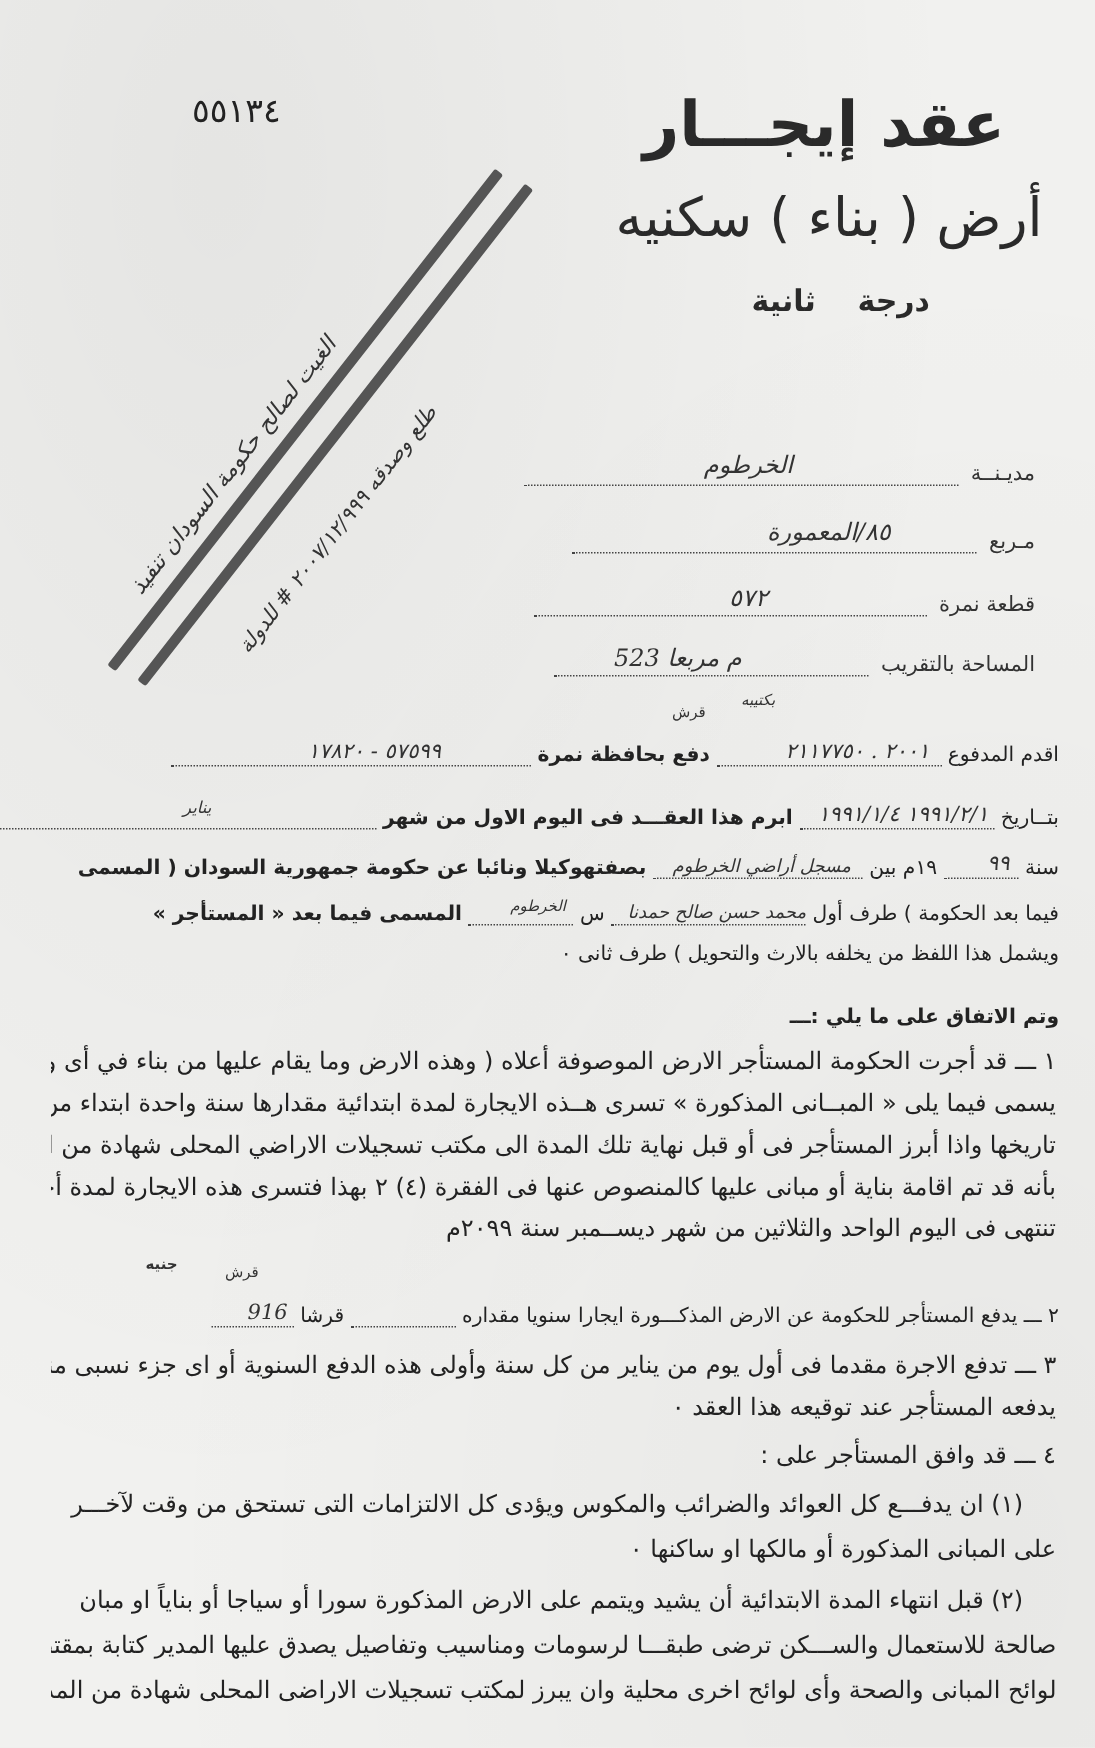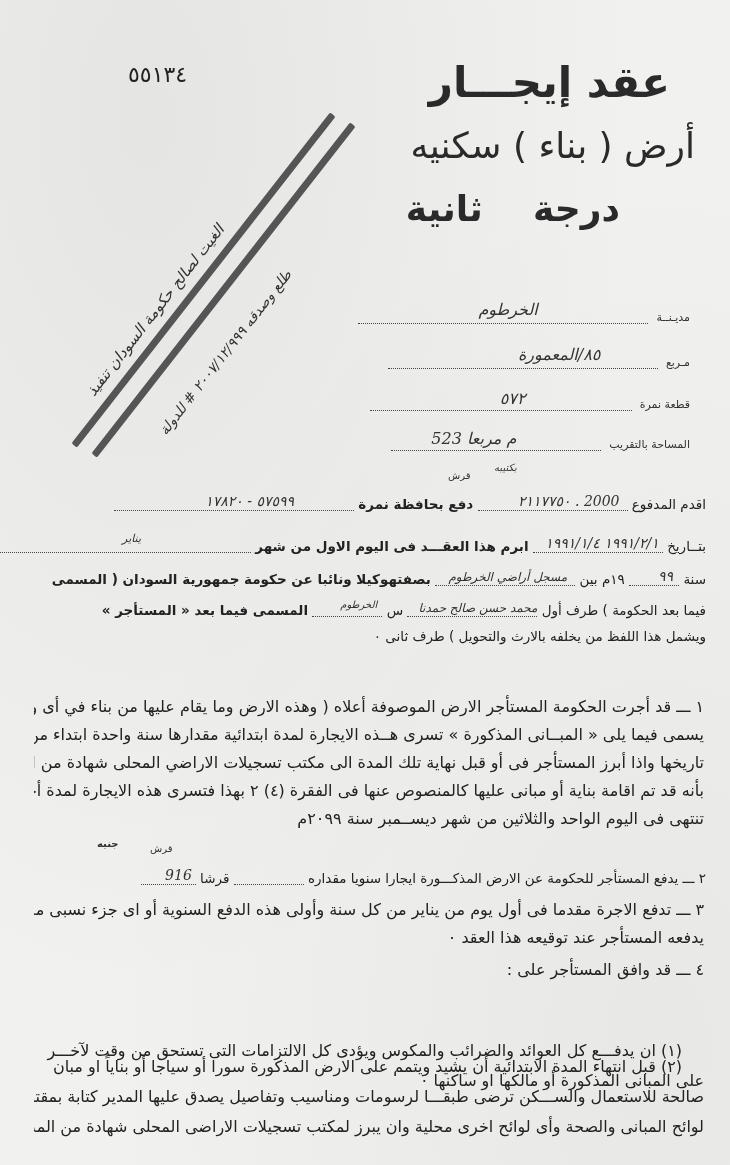--- a/index.html
+++ b/index.html
@@ -18,24 +18,24 @@
     overflow: hidden;
   }
   .abs { position: absolute; }
   .rtl { direction: rtl; unicode-bidi: plaintext; }
   .serial {
     left: 128px; top: 62px; font-size: 22px; letter-spacing: 1px;
     font-family: "DejaVu Sans", sans-serif; color: #222;
   }
   .title1 { right: 60px; top: 58px; font-size: 42px; font-weight: bold; color: #2a2a2a; }
   .title2 { right: 35px; top: 125px; font-size: 36px; color: #2a2a2a; }
-  .title3 { right: 110px; top: 188px; font-size: 36px; font-weight: bold; color: #2a2a2a; }
+  .title3 { right: 110px; top: 188px; font-size: 20px; font-weight: bold; color: #2a2a2a; }
 
   .field-row { position: absolute; right: 40px; display: flex; align-items: flex-end; gap: 8px; }
-  .field-label { font-size: 11px; color: #333; white-space: nowrap; }
+  .field-label { font-size: 14px; color: #333; white-space: nowrap; }
   .dotline {
     border-bottom: 1.5px dotted #444; height: 18px; position: relative;
   }
   .hand {
     font-family: "DejaVu Serif", serif; font-style: italic;
     color: #333; font-size: 16px; position: absolute; bottom: 2px; white-space: nowrap;
   }
 
   .line {
     position: absolute; right: 24px; left: 60px;
@@ -94,21 +94,21 @@
     <div class="dotline" style="width:210px;">
       <span class="hand" style="left:40px; bottom:2px;">523 م مربعا</span>
     </div>
     <span class="field-label rtl">المساحة بالتقريب</span>
   </div>
 
   <div class="abs small-lbl rtl" style="left:448px; top:470px;">قرش</div>
   <div class="abs small-lbl rtl" style="left:494px; top:462px; font-style:italic;">بكتيبه</div>
   <div class="line" style="top:496px;">
     <span>اقدم المدفوع</span>
-    <span class="dots" style="width:150px;"><span class="fill-hand" style="right:8px;">2000 . ٢١١٧٧٥٠</span></span>
+    <span class="dots" style="width:150px;"><span class="fill-hand" style="right:8px;">٢٠٠١ . ٢١١٧٧٥٠</span></span>
     <b>دفع بحافظة نمرة</b>
     <span class="dots" style="width:240px;"><span class="fill-hand" style="right:60px;">٥٧٥٩٩ - ١٧٨٢٠</span></span>
   </div>
 
   <div class="line" style="top:538px;">
     <span>بتــاريخ</span>
     <span class="dots" style="width:130px;"><span class="fill-hand" style="right:4px;">١٩٩١/٢/١  ١٩٩١/١/٤</span></span>
     <b>ابرم هذا العقـــد فى اليوم الاول من شهر</b>
     <span class="dots" style="width:265px;"><span class="fill-hand" style="right:110px; bottom:8px; font-size:11px;">يناير</span></span>
   </div>
@@ -124,20 +124,21 @@
     <span>فيما بعد الحكومة ) طرف أول</span>
     <span class="dots" style="width:130px;"><span class="fill-hand" style="right:0; font-size:12px;">محمد حسن صالح حمدنا</span></span>
     <span>س</span>
     <span class="dots" style="width:70px;"><span class="fill-hand" style="right:5px; bottom:6px; font-size:10px;">الخرطوم</span></span>
     <b>المسمى فيما بعد « المستأجر »</b>
   </div>
   <div class="line" style="top:630px;">
     <span>ويشمل هذا اللفظ من يخلفه بالارث والتحويل ) طرف ثانى ٠</span>
   </div>
 
+  <div class="line" style="top:672px; font-weight:bold;">وتم الاتفاق على ما يلي :ـــ</div>
 
   <div class="para" style="top:693px;">
     <span class="ln">١ ـــ قد أجرت الحكومة المستأجر الارض الموصوفة أعلاه ( وهذه الارض وما يقام عليها من بناء في أى وقت</span>
     <span class="ln">يسمى فيما يلى « المبــانى المذكورة » تسرى هــذه الايجارة لمدة ابتدائية مقدارها سنة واحدة ابتداء من</span>
     <span class="ln">تاريخها واذا أبرز المستأجر فى أو قبل نهاية تلك المدة الى مكتب تسجيلات الاراضي المحلى شهادة من المدير</span>
     <span class="ln">بأنه قد تم اقامة بناية أو مبانى عليها كالمنصوص عنها فى الفقرة (٤) ٢ بهذا فتسرى هذه الايجارة لمدة أخرى</span>
     <span class="ln">تنتهى فى اليوم الواحد والثلاثين من شهر ديســمبر سنة ٢٠٩٩م</span>
   </div>
 
   <div class="abs small-lbl rtl" style="left:97px; top:838px; font-weight:bold;">جنيه</div>
@@ -150,21 +151,21 @@
   </div>
 
   <div class="para" style="top:896px;">
     <span class="ln">٣ ـــ تدفع الاجرة مقدما فى أول يوم  من يناير من كل سنة وأولى هذه الدفع السنوية أو اى جزء نسبى منها</span>
     <span class="ln">يدفعه المستأجر عند توقيعه هذا العقد ٠</span>
   </div>
 
   <div class="para" style="top:956px;">
     <span class="ln">٤ ـــ قد وافق المستأجر على :</span>
   </div>
-  <div class="para" style="top:988px; line-height:30px;margin-top:48px;">
+  <div class="para" style="top:988px; line-height:30px;">
     <span class="ln" style="padding-right:22px;">(١) ان يدفـــع كل العوائد والضرائب والمكوس ويؤدى كل الالتزامات التى تستحق من وقت لآخـــر</span>
     <span class="ln">على المبانى المذكورة أو مالكها او ساكنها ٠</span>
   </div>
   <div class="para" style="top:1052px; line-height:30px;">
     <span class="ln" style="padding-right:22px;">(٢) قبل انتهاء المدة الابتدائية أن يشيد ويتمم على الارض المذكورة سورا أو سياجا أو بناياً او مبان</span>
     <span class="ln">صالحة للاستعمال والســـكن ترضى طبقـــا لرسومات ومناسيب وتفاصيل يصدق عليها المدير كتابة بمقتضى</span>
     <span class="ln">لوائح المبانى والصحة وأى لوائح اخرى محلية وان يبرز لمكتب تسجيلات الاراضى المحلى شهادة من المدير</span>
   </div>
 
 </div>

